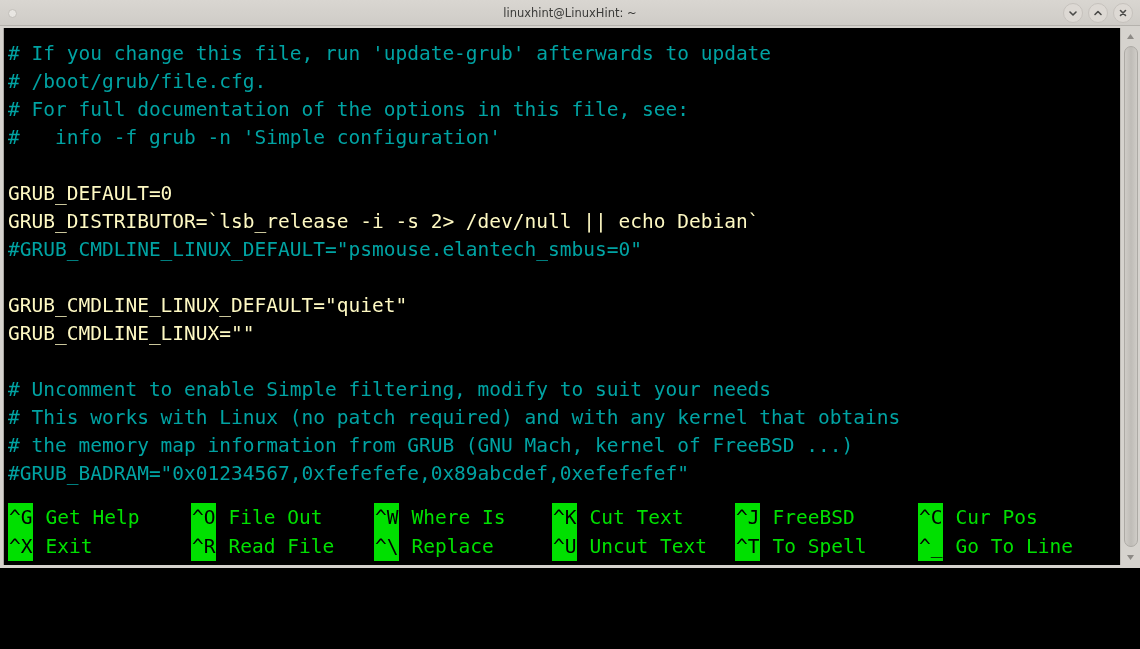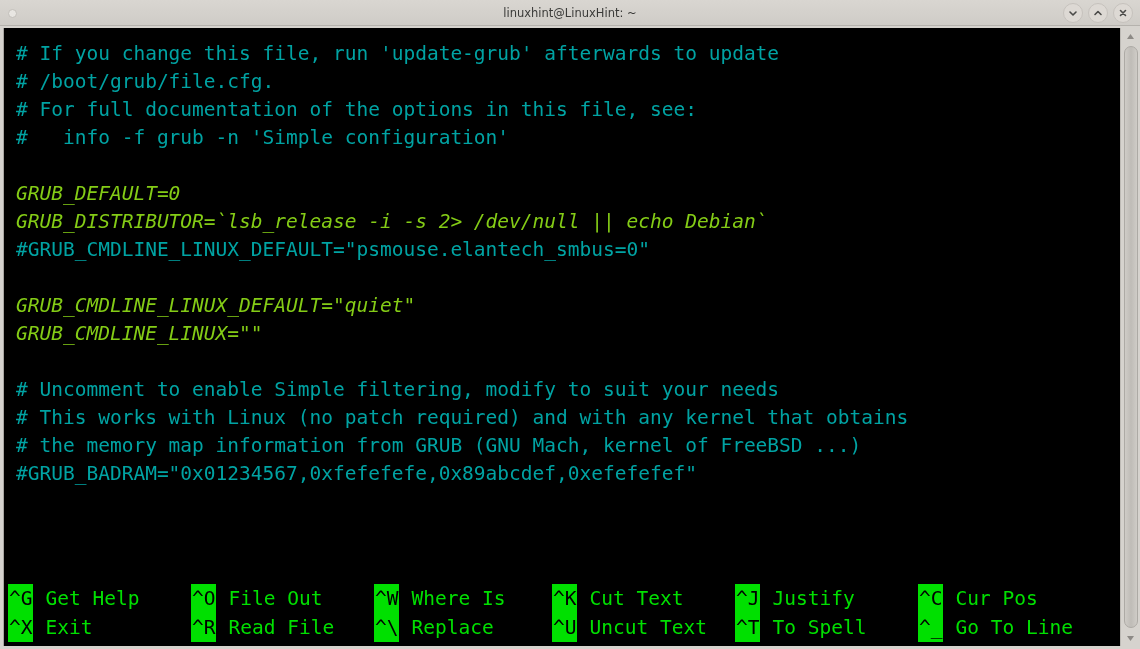--- a/index.html
+++ b/index.html
@@ -11,21 +11,21 @@
     width: 1140px;
     height: 649px;
     overflow: hidden;
     font-family: "DejaVu Sans Mono", monospace;
   }
 
   
   .window {
     position: relative;
     width: 1140px;
-    height: 649px;
+    height: 568px;
     background: #d6d3ce;
     box-sizing: border-box;
     display: flex;
     flex-direction: column;
   }
 
   
   .titlebar {
     position: relative;
     height: 25px;
@@ -120,26 +120,26 @@
     flex: 1;
     background: #000000;
     padding-top: 12px;
     overflow: hidden;
   }
   .line {
     height: 28px;
     line-height: 28px;
     font-size: 19.5px;
     white-space: pre;
-    padding-left: 12px;
+    padding-left: 4px;
     color: #00e000;
     overflow: hidden;
   }
   .line.comment { color: #00a3a3; }
-  .line.code    { color: #84cc16; font-style: italic; }
+  .line.code    { color: #fef9c3; }
   .line.blank   { color: transparent; }
   .line.highlight {
     background: #00e000;
     color: #000000;
   }
 
   
   .footer {
     background: #000000;
     height: 62px;
@@ -263,21 +263,21 @@
           <div class="line comment"># the memory map information from GRUB (GNU Mach, kernel of FreeBSD ...)</div>
           <div class="line comment">#GRUB_BADRAM="0x01234567,0xfefefefe,0x89abcdef,0xefefefef"</div>
         </div>
 
       <div class="footer">
         <div class="sc-row" id="sc-row-1">
             <div class="sc" style="left: 4px;"><span class="sc-key">^G</span><span class="sc-label">Get Help</span></div>
             <div class="sc" style="left: 187px;"><span class="sc-key">^O</span><span class="sc-label">File Out</span></div>
             <div class="sc" style="left: 370px;"><span class="sc-key">^W</span><span class="sc-label">Where Is</span></div>
             <div class="sc" style="left: 548px;"><span class="sc-key">^K</span><span class="sc-label">Cut Text</span></div>
-            <div class="sc" style="left: 731px;"><span class="sc-key">^J</span><span class="sc-label">Justify</span></div>
+            <div class="sc" style="left: 731px;"><span class="sc-key">^J</span><span class="sc-label">FreeBSD</span></div>
             <div class="sc" style="left: 914px;"><span class="sc-key">^C</span><span class="sc-label">Cur Pos</span></div>
           </div>
         <div class="sc-row" id="sc-row-2">
             <div class="sc" style="left: 4px;"><span class="sc-key">^X</span><span class="sc-label">Exit</span></div>
             <div class="sc" style="left: 187px;"><span class="sc-key">^R</span><span class="sc-label">Read File</span></div>
             <div class="sc" style="left: 370px;"><span class="sc-key">^\</span><span class="sc-label">Replace</span></div>
             <div class="sc" style="left: 548px;"><span class="sc-key">^U</span><span class="sc-label">Uncut Text</span></div>
             <div class="sc" style="left: 731px;"><span class="sc-key">^T</span><span class="sc-label">To Spell</span></div>
             <div class="sc" style="left: 914px;"><span class="sc-key">^_</span><span class="sc-label">Go To Line</span></div>
           </div>

